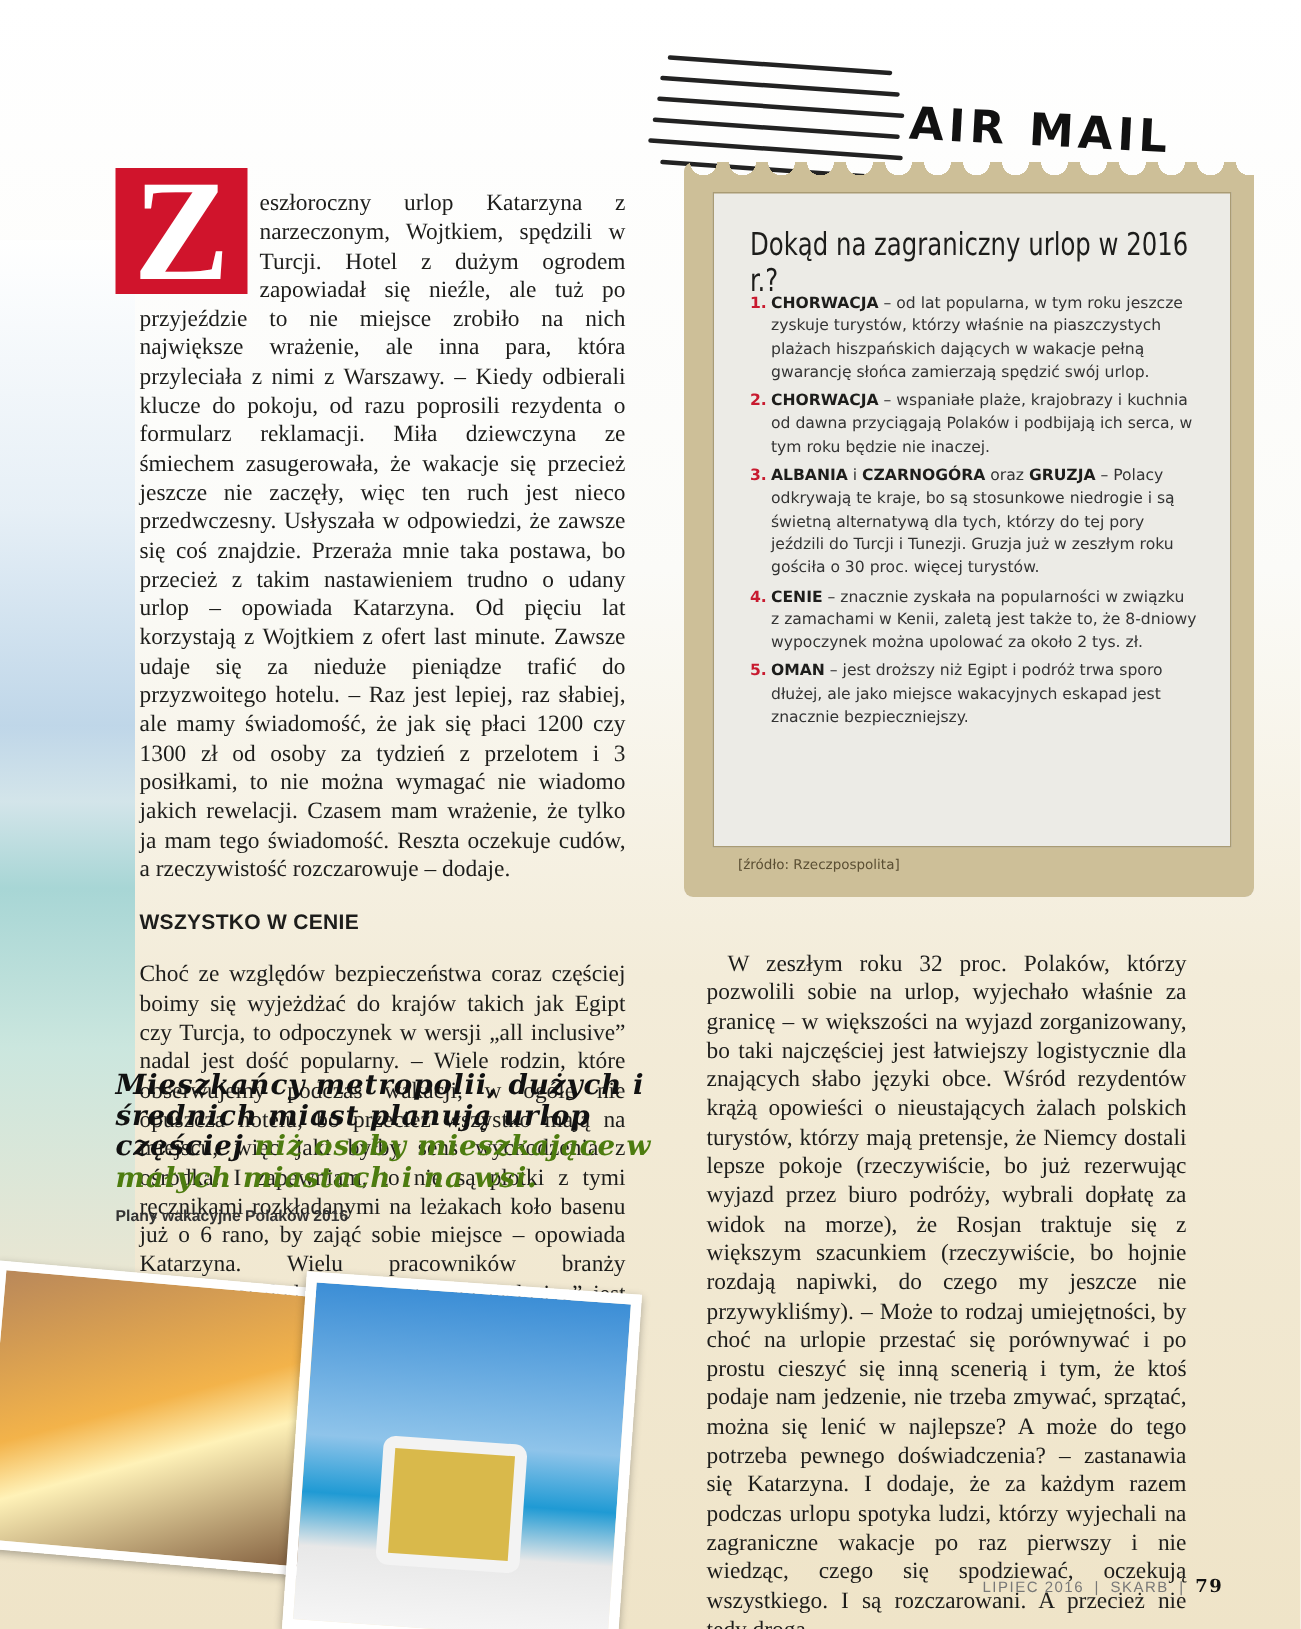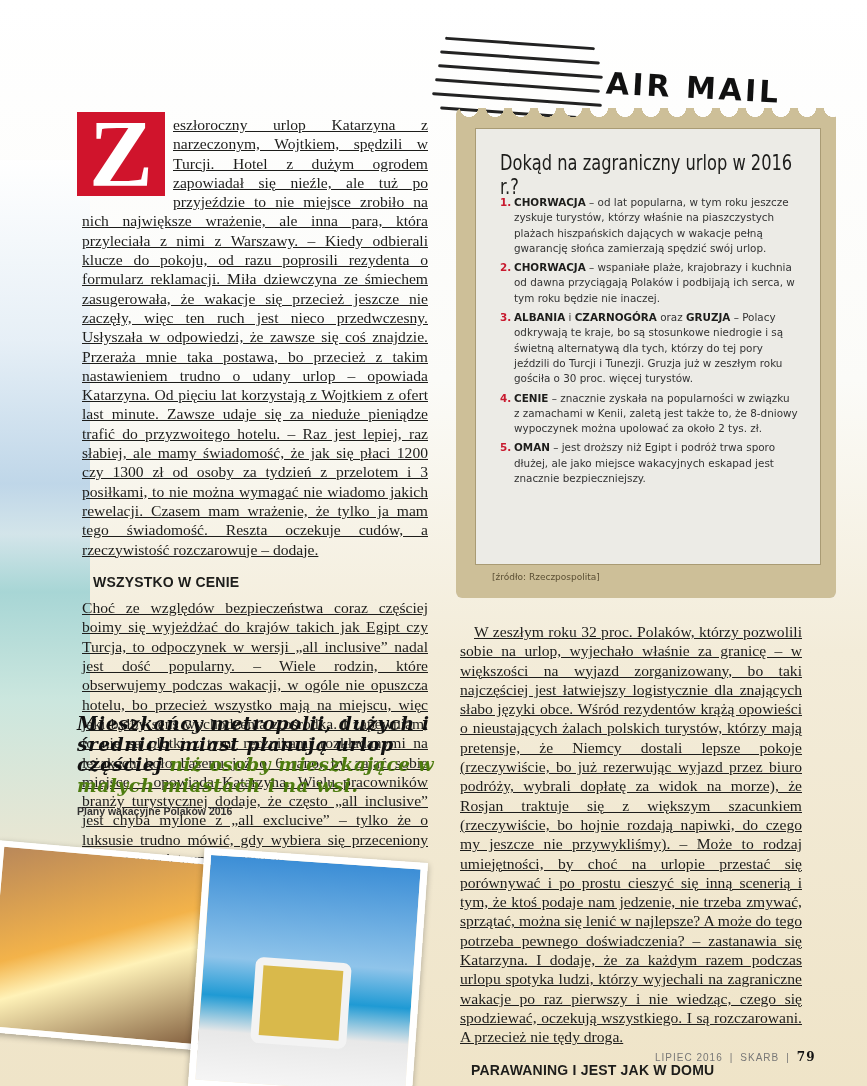--- a/index.html
+++ b/index.html
@@ -8,21 +8,21 @@
     font-family:"DejaVu Serif","Liberation Serif",serif;color:#1d1d1b;}
   .sea{position:absolute;left:0;top:160px;width:90px;height:720px;
     background:linear-gradient(180deg,#ffffff 0%,#e4eef6 25%,#b9d3e8 45%,#cfe3ea 52%,#9fd3d4 60%,#c7e6df 75%,#efe6d0 100%);
     opacity:.9;}
   .col{position:absolute;font-family:"Liberation Serif",serif;font-size:15.6px;line-height:19.3px;text-align:justify;}
   .left{left:77px;top:110px;width:356px;}
   .dropcap{float:left;width:88px;height:84px;margin:2px 8px 0 0;background:#d0142c;position:relative;
     color:#fff;font-family:"Liberation Serif",serif;font-weight:bold;font-size:96px;line-height:84px;text-align:center;}
   .dropcap span{color:#fff;}
   h3.sub{font-family:"Liberation Sans",sans-serif;font-weight:bold;font-size:14px;letter-spacing:.2px;margin:14px 0 6px 16px;}
-  p{margin:5px;text-decoration:underline;}
+  p{margin:16px;}
   .quote{position:absolute;left:77px;top:714px;width:360px;font-family:"DejaVu Serif",serif;font-style:italic;font-weight:bold;
     font-size:18.5px;line-height:20.5px;color:#111;letter-spacing:.6px;}
   .quote .red{color:#4d7c0f;}
   .quote-src{position:absolute;left:77px;top:805px;font-family:"Liberation Sans",sans-serif;font-size:10.5px;color:#333;font-weight:bold;}
   .stamp{position:absolute;left:456px;top:108px;width:380px;height:490px;background:#cdbf98;
     border-radius:6px;box-shadow:0 1px 3px rgba(0,0,0,.25);
     -webkit-mask:radial-gradient(circle 9px at 50% 0,transparent 98%,#000) 0 0/26px 100% repeat-x;}
   .stamp-inner{position:absolute;left:475px;top:128px;width:344px;height:435px;background:#ecebe6;border:1px solid #a99b74;}
   .box-title{position:absolute;left:500px;top:151px;font-family:"DejaVu Sans Condensed","DejaVu Sans",sans-serif;font-stretch:condensed;font-size:21px;color:#1d1d1b;transform:scaleX(.86);transform-origin:left;}
   .box-body{position:absolute;left:500px;top:195px;width:298px;font-family:"DejaVu Sans",sans-serif;font-size:10.4px;line-height:15.3px;color:#333;transform-origin:left;}

